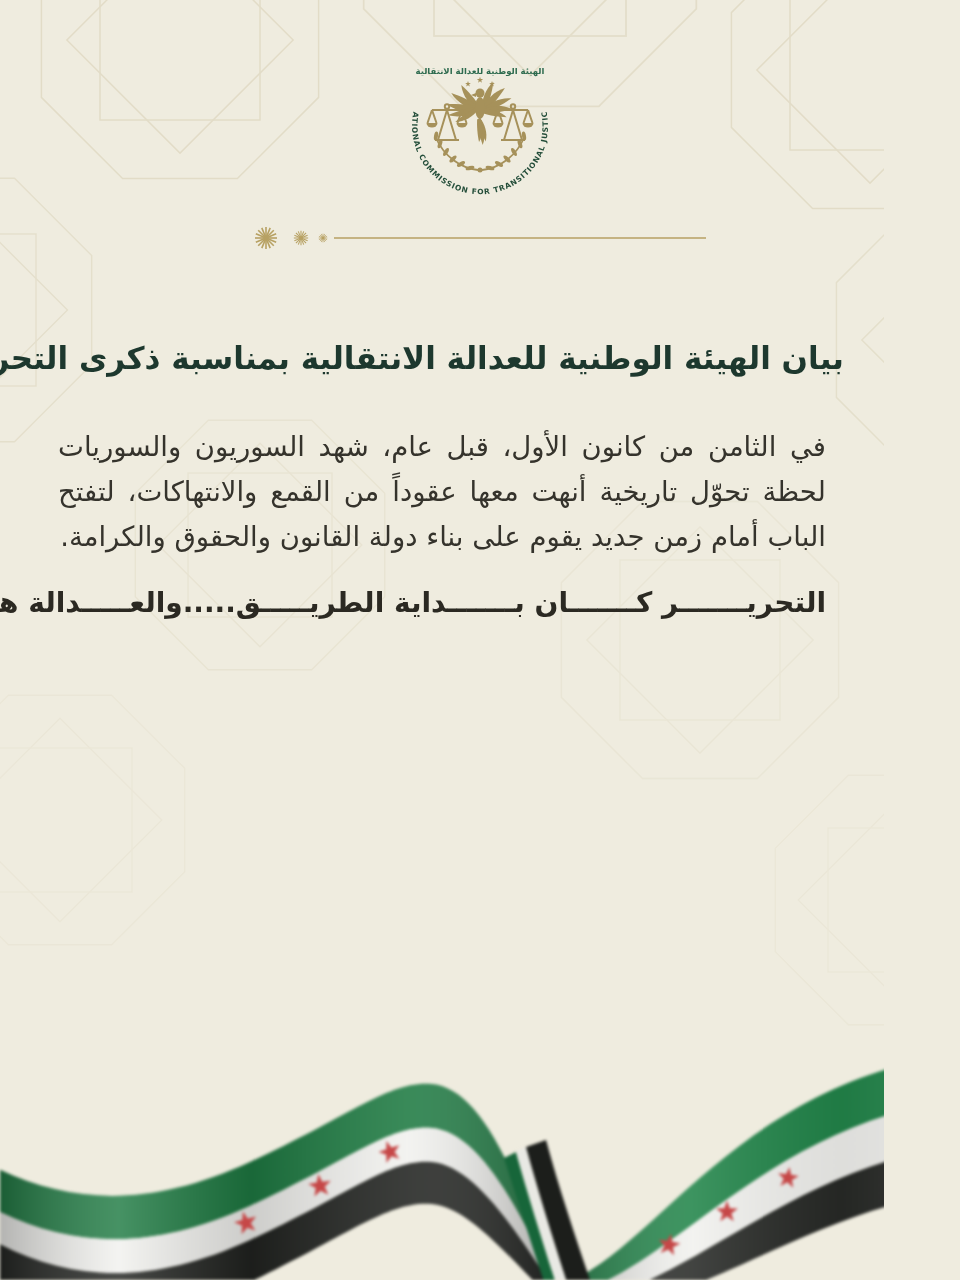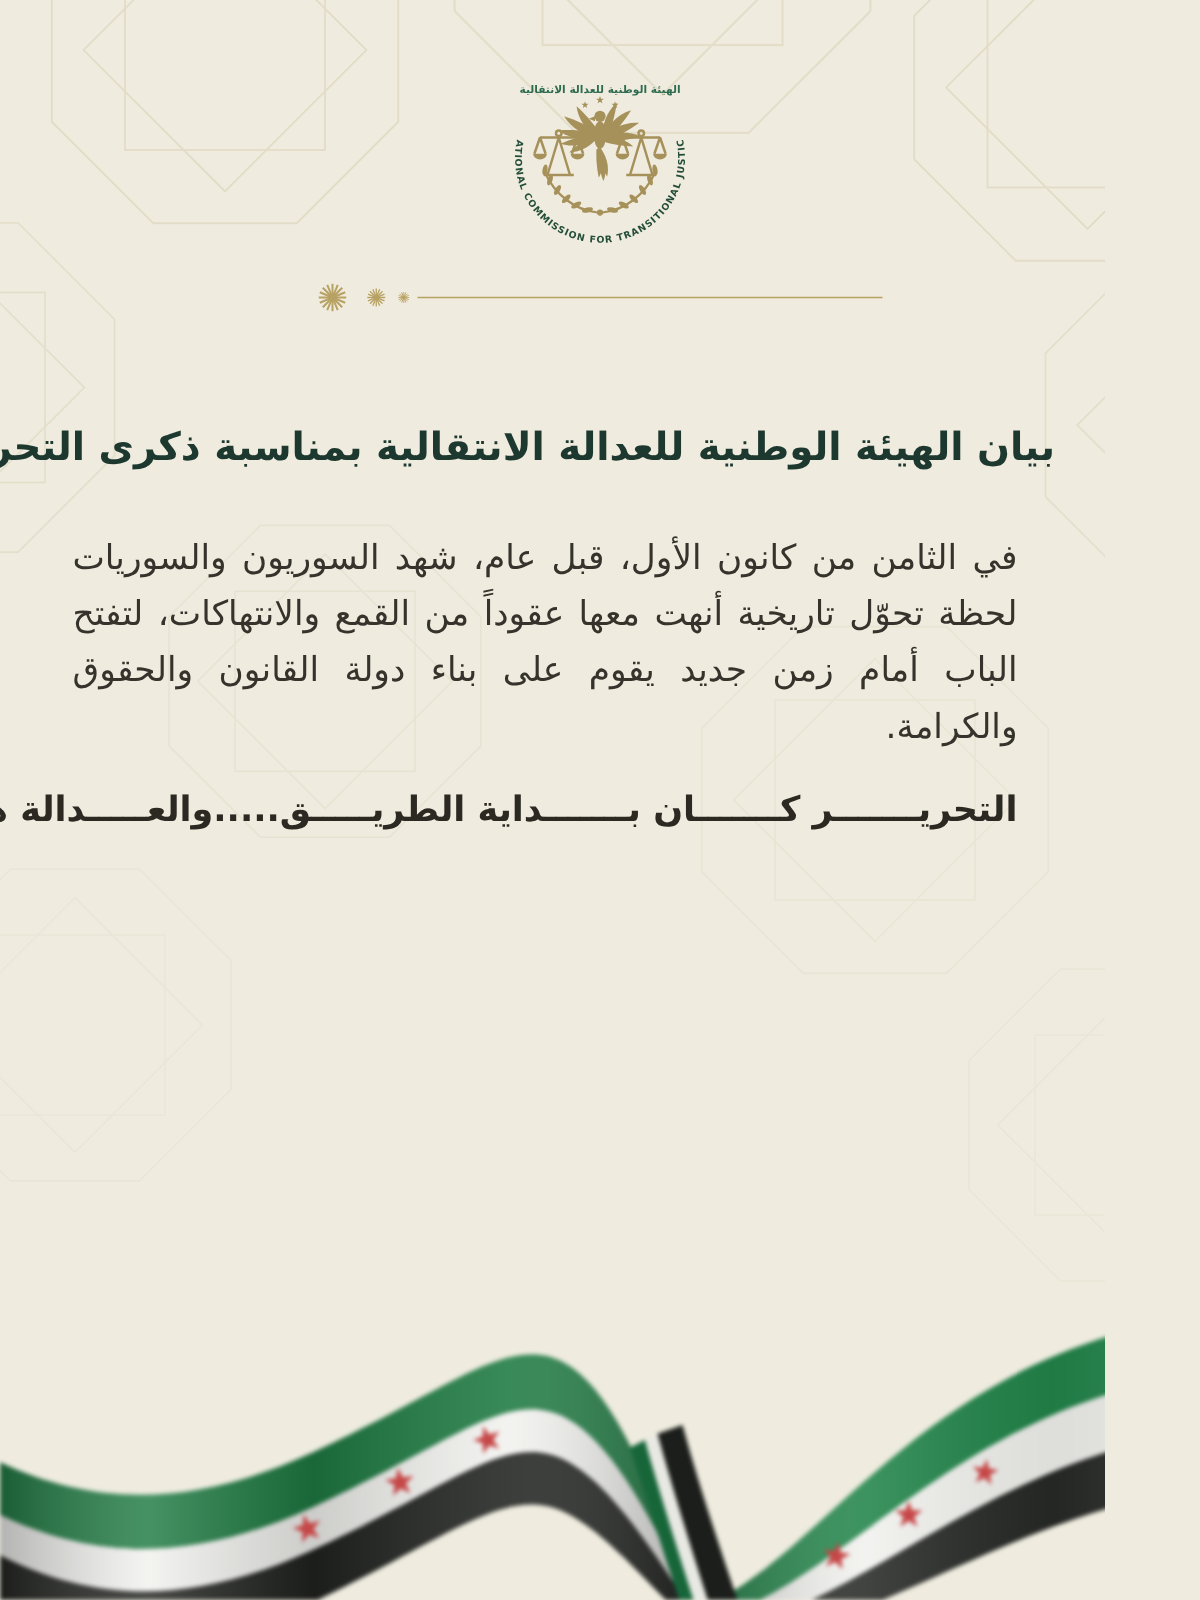--- a/index.html
+++ b/index.html
@@ -13,21 +13,21 @@
 
   .divider{position:absolute;left:250px;top:220px;width:460px;height:36px;}
 
   .title{position:absolute;left:40px;right:40px;top:306px;
          direction:rtl;text-align:center;font-weight:bold;font-size:31px;
          line-height:62px;color:#1d382e;white-space:nowrap;}
 
   .content{position:absolute;left:58px;right:58px;top:424px;
            direction:rtl;text-align:justify;font-size:27.5px;
            line-height:45px;color:#35332c;}
-  .content p{margin:0 12px 21px 0;}
+  .content p{margin:0 0 21px 0;}
 
   .closing{font-weight:bold;color:#2b2922;font-size:28px;line-height:45px;
            text-align:center;white-space:nowrap;margin-top:24px;}
 
   .flag{position:absolute;left:0;bottom:0;width:960px;height:240px;
         filter:blur(1.6px);}
 </style>
 </head>
 <body>
 

